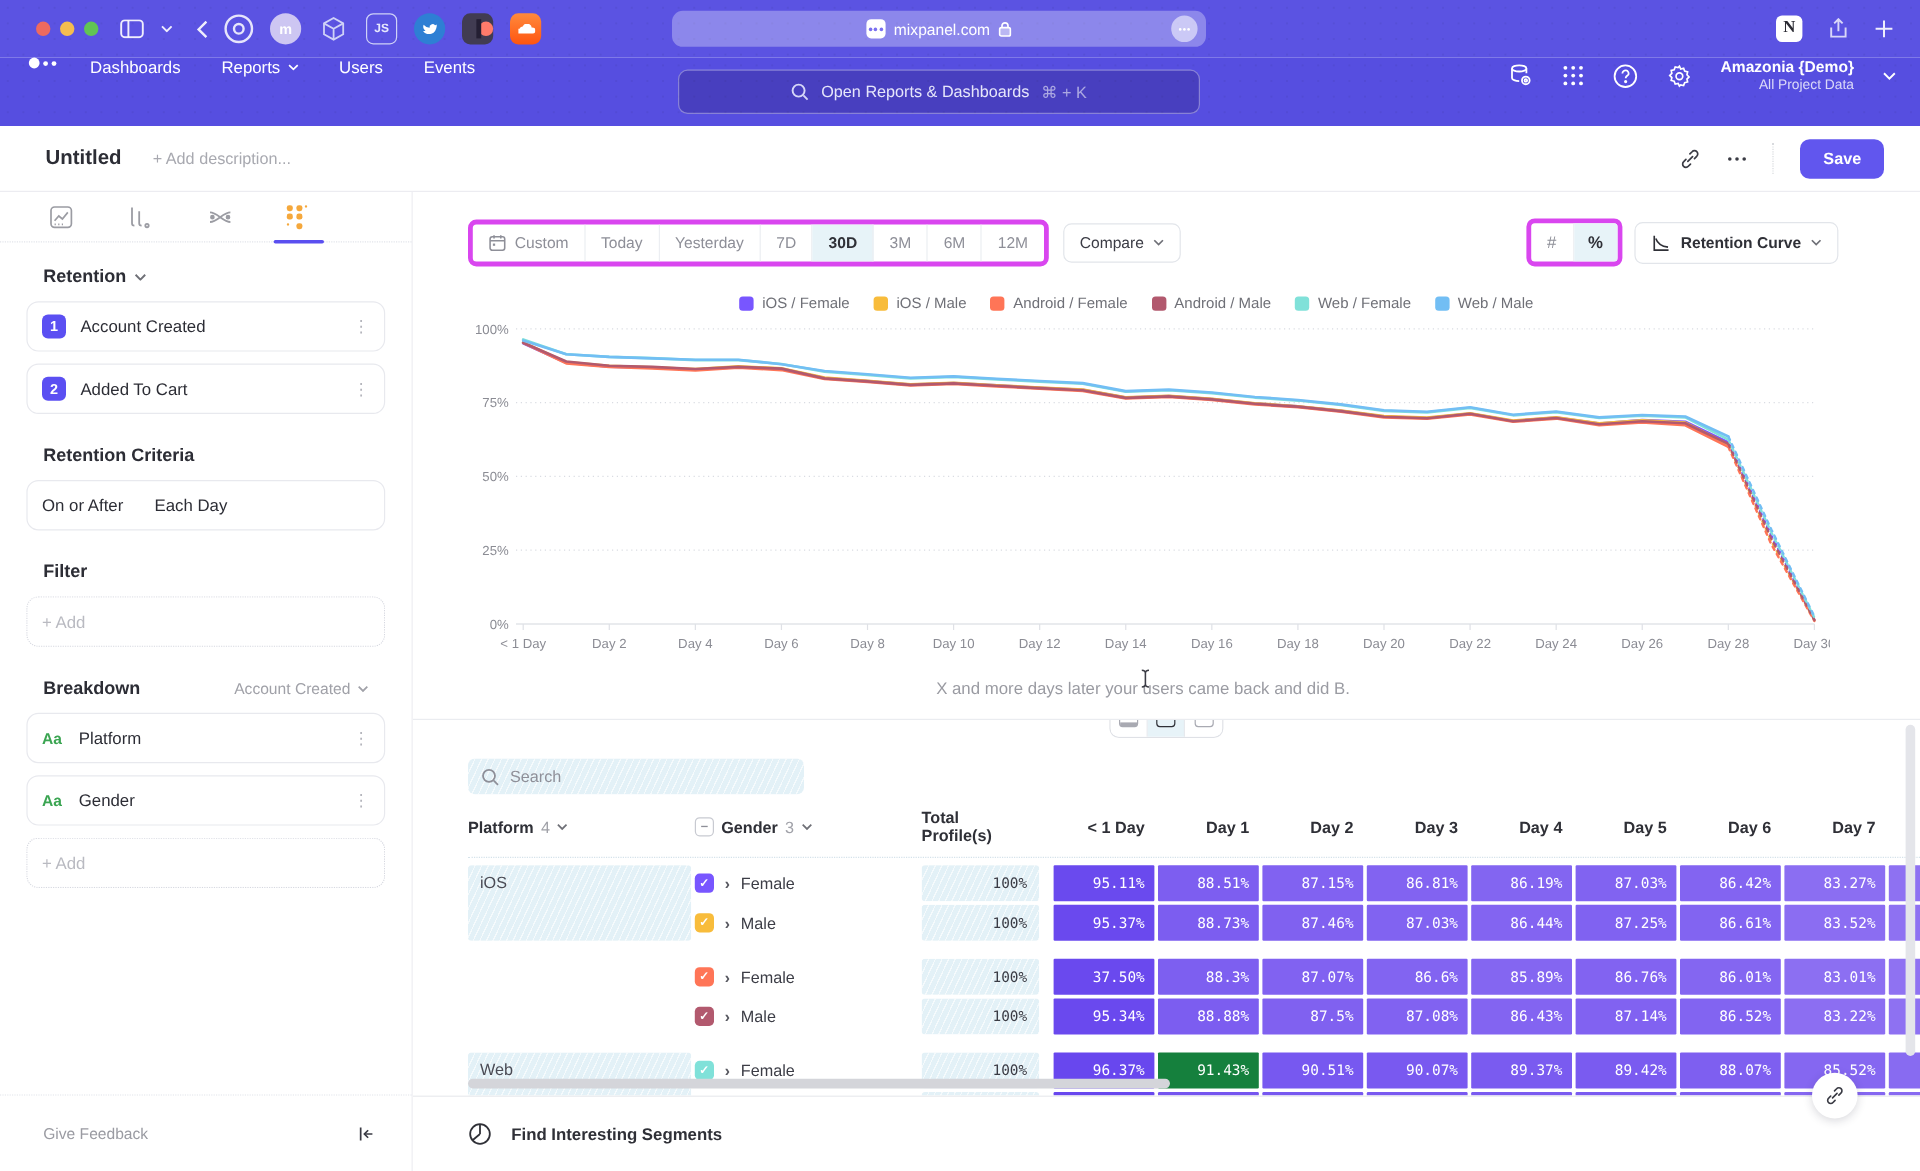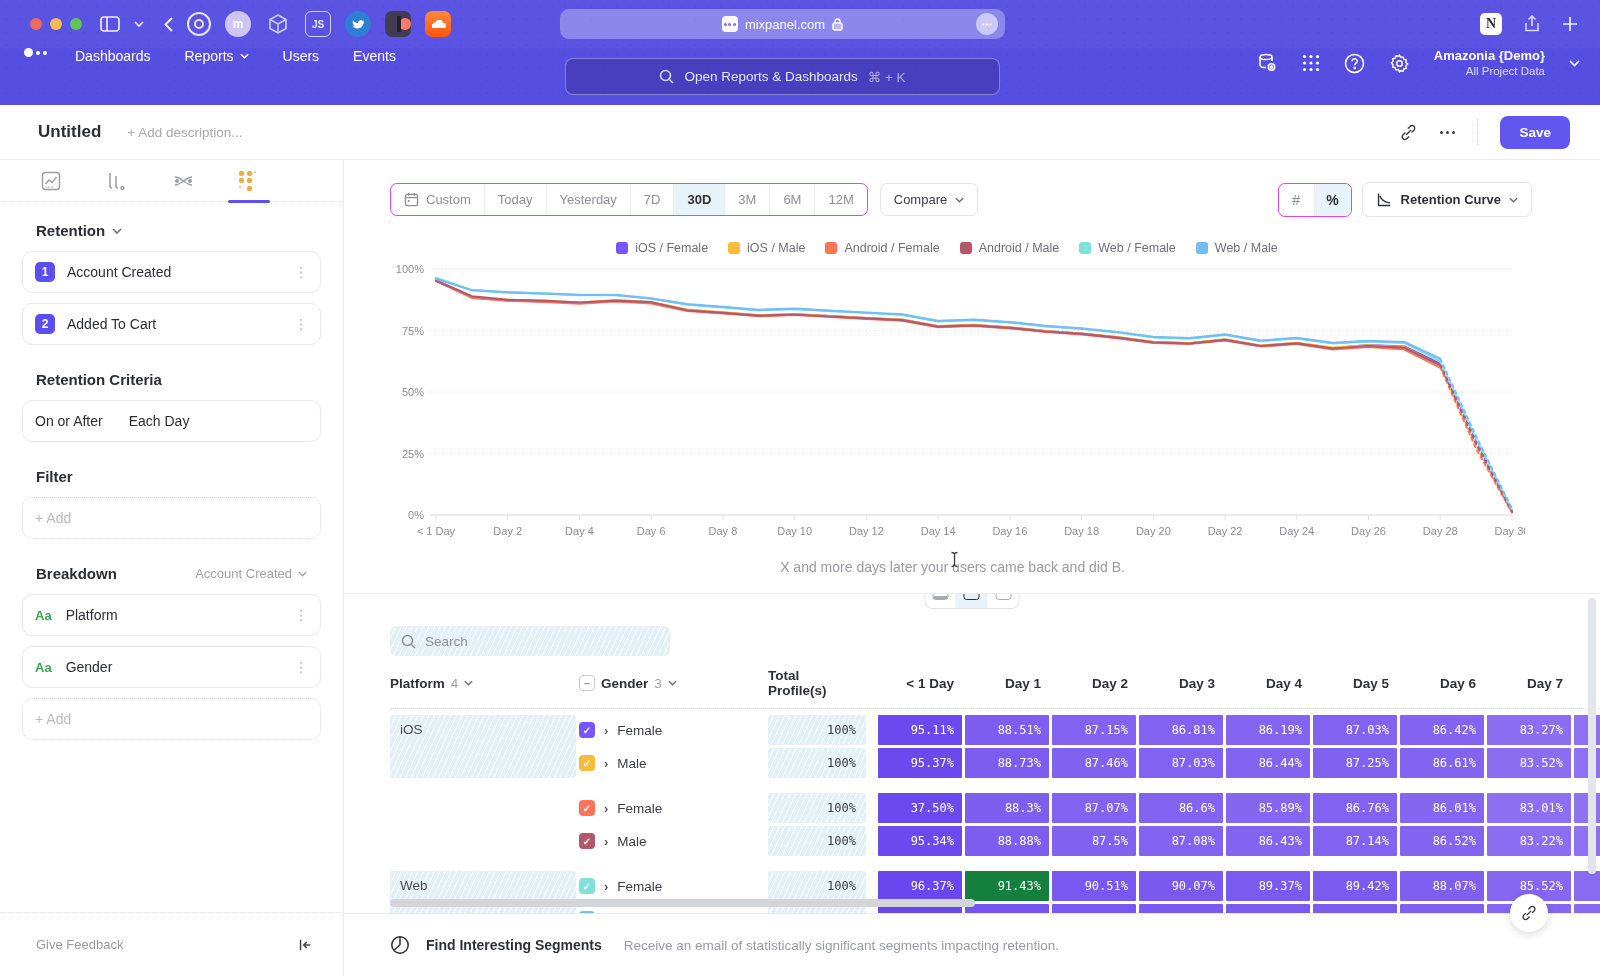--- a/index.html
+++ b/index.html
@@ -87,21 +87,21 @@
   .card .kebab { margin-left:auto; color:#b4b5bc; font-size:14px; }
   .card.dashed { border:1px dotted #d6d8e0; color:#b9bac1; font-size:14px; }
   .card .aa { color:#3ba552; font-weight:700; font-size:13px; margin-right:14px; }
   .crit-card .lbl + .lbl { margin-left:26px; }
   .sb-foot { position:absolute; bottom:0; left:0; right:0; height:64px; border-top:1px dotted #e2e4ea;
     display:flex; align-items:center; padding:0 30px 0 36px; color:#9a9ba2; font-size:13px; }
   .sb-foot .collapse { margin-left:auto; color:#3a3b44; }
 
   
   .toolbar { margin:22px 68px 0 46px; display:flex; align-items:center; }
-  .seg { display:flex; border:1px solid #d946ef; border-radius:7px; overflow:hidden; background:#fff; }
+  .seg { display:flex; border:4px solid #d946ef; border-radius:7px; overflow:hidden; background:#fff; }
   .seg-item { padding:8px 13px; font-size:13px; color:#8e8f98; border-right:1px solid #eceef2;
     display:flex; align-items:center; gap:7px; cursor:pointer; white-space:nowrap; }
   .seg-item:last-child { border-right:none; }
   .seg-item.selected { background:#e7f3f8; color:#2f3037; font-weight:700; }
   .btn { display:flex; align-items:center; gap:8px; border:1px solid #e2e5ea; border-radius:7px;
     background:#fff; padding:8px 13px; font-size:13px; color:#2f3037; font-weight:600; cursor:pointer; }
   .compare { margin-left:12px; font-weight:500; color:#3b3c45; }
   .tb-right { margin-left:auto; display:flex; gap:10px; align-items:center; }
   .mode-item { width:36px; justify-content:center; display:flex; padding:8px 0; font-size:14px; color:#8e8f98;
     border-right:1px solid #eceef2; cursor:pointer; }
@@ -794,21 +794,20 @@
       <div class="h-scrollbar"></div>
       <div class="v-scrollbar"></div>
     </div>
 
     <div class="footer">
       <svg class="ic" width="20" height="20" viewBox="0 0 20 20" fill="none" stroke="#2f3037" stroke-width="1.5">
           <circle cx="10" cy="10" r="8.2"></circle>
           <path d="M10 10V1.8M10 10l-6.2 5.2"></path>
         </svg>
       <span class="tt">Find Interesting Segments</span>
-      <span class="dd">Receive an email of statistically significant segments impacting retention.</span>
       <span class="float-link">
         <svg class="ic" width="18" height="18" viewBox="0 0 24 24" fill="none" stroke="currentColor" stroke-width="1.8" stroke-linecap="round">
             <path d="M9.5 14.5l5-5"></path>
             <path d="M7.5 12.5l-2.3 2.3a3.4 3.4 0 104.8 4.8l2.3-2.3"></path>
             <path d="M16.5 11.5l2.3-2.3a3.4 3.4 0 10-4.8-4.8l-2.3 2.3"></path>
           </svg>
       </span>
     </div>
   </div>
 </div>

